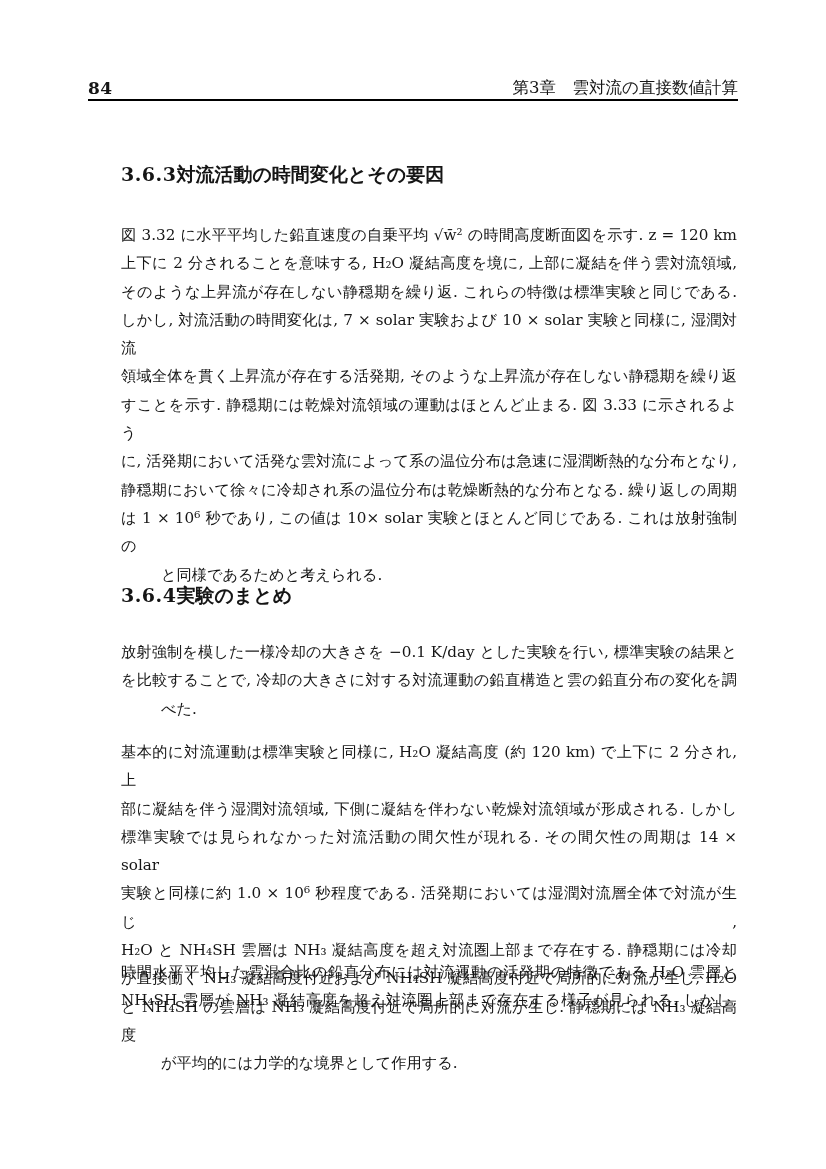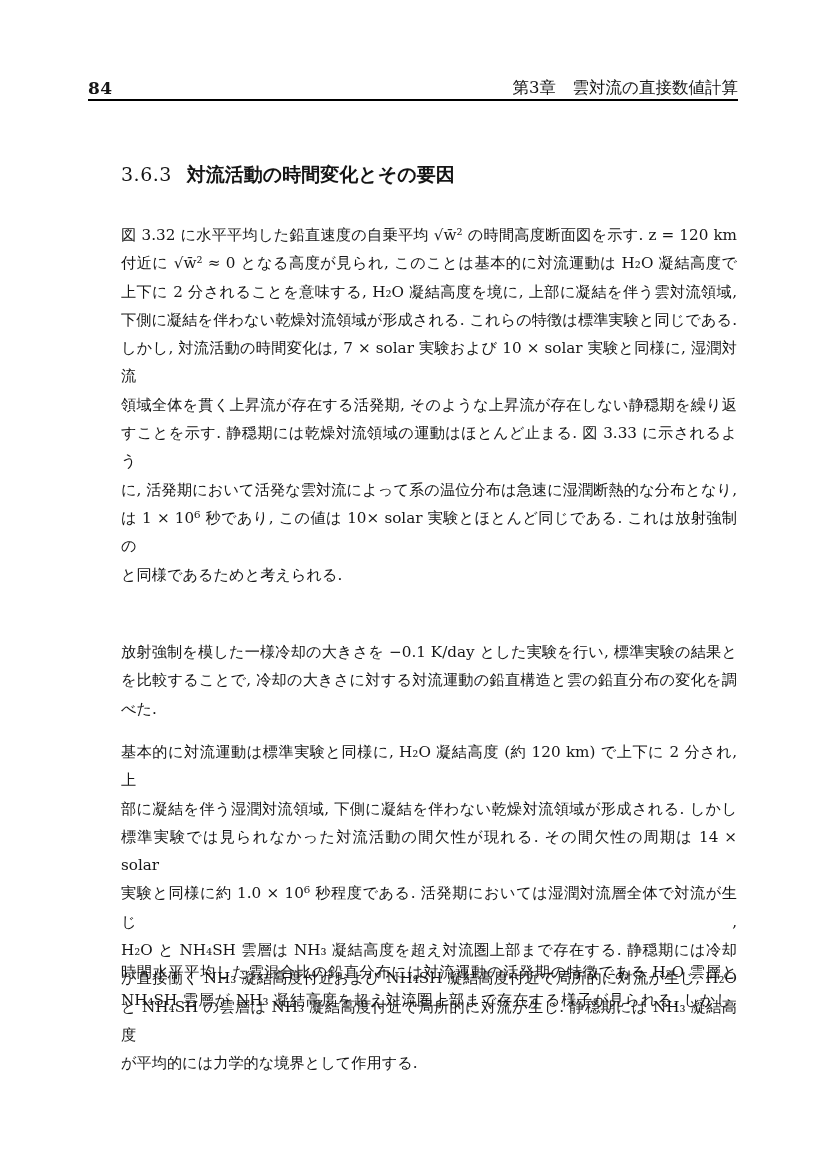--- a/index.html
+++ b/index.html
@@ -24,62 +24,66 @@
     background:#000;
   }
   .sec{
     position:absolute;left:121px;margin:0;
     font-size:19px;line-height:26px;font-weight:bold;
     font-family:"DejaVu Sans","Liberation Sans",sans-serif;
     white-space:nowrap;
   }
   .secnum{
     font-family:"DejaVu Serif","Liberation Serif",serif;
-    font-weight:400;margin-right:15px;letter-spacing:0.5px;
+    font-weight:700;letter-spacing:0.5px;
   }
   .para{
     position:absolute;left:121px;width:616px;
     font-size:15.2px;line-height:28.3px;
   }
   .line{
     text-align:justify;
     text-align-last:justify;
   }
   .line.short{
     text-align-last:left;
+    margin-left:40px;
   }
 </style>
 </head>
 <body>
 
 <div class="page">
 
   <div class="header">
     <span class="pnum">84</span>
     <span class="chap">第3章　雲対流の直接数値計算</span>
   </div>
   <div class="rule"></div>
 
   <h2 class="sec" style="top:161px">
     <span class="secnum">3.6.3</span><span>対流活動の時間変化とその要因</span>
   </h2>
 
   <div class="para" style="top:221px">
     <div class="line">図 3.32 に水平平均した鉛直速度の自乗平均 √w̄² の時間高度断面図を示す. z = 120 km</div>
-    <div class="line">付近に √w̄² ≈ 0 となる高度が見られ, このことは基本的に対流運動は H₂O 凝結高度で</div>
     <div class="line">上下に 2 分されることを意味する, H₂O 凝結高度を境に, 上部に凝結を伴う雲対流領域,</div>
-    <div class="line">下側に凝結を伴わない乾燥対流領域が形成される. これらの特徴は標準実験と同じである.</div>
+    <div class="line">そのような上昇流が存在しない静穏期を繰り返. これらの特徴は標準実験と同じである.</div>
     <div class="line">しかし, 対流活動の時間変化は, 7 × solar 実験および 10 × solar 実験と同様に, 湿潤対流</div>
     <div class="line">領域全体を貫く上昇流が存在する活発期, そのような上昇流が存在しない静穏期を繰り返</div>
     <div class="line">すことを示す. 静穏期には乾燥対流領域の運動はほとんど止まる. 図 3.33 に示されるよう</div>
     <div class="line">に, 活発期において活発な雲対流によって系の温位分布は急速に湿潤断熱的な分布となり,</div>
+    <div class="line">静穏期において徐々に冷却され系の温位分布は乾燥断熱的な分布となる. 繰り返しの周期</div>
     <div class="line">は 1 × 10⁶ 秒であり, この値は 10× solar 実験とほとんど同じである. これは放射強制の</div>
     <div class="line short">と同様であるためと考えられる.</div>
   </div>
 
+  <h2 class="sec" style="top:582px">
+    <span class="secnum">3.6.4</span><span>実験のまとめ</span>
+  </h2>
 
   <div class="para" style="top:638px">
     <div class="line">放射強制を模した一様冷却の大きさを −0.1 K/day とした実験を行い, 標準実験の結果と</div>
     <div class="line">を比較することで, 冷却の大きさに対する対流運動の鉛直構造と雲の鉛直分布の変化を調</div>
     <div class="line short">べた.</div>
   </div>
 
   <div class="para" style="top:738px">
     <div class="line">基本的に対流運動は標準実験と同様に, H₂O 凝結高度 (約 120 km) で上下に 2 分され, 上</div>
     <div class="line">部に凝結を伴う湿潤対流領域, 下側に凝結を伴わない乾燥対流領域が形成される. しかし</div>

